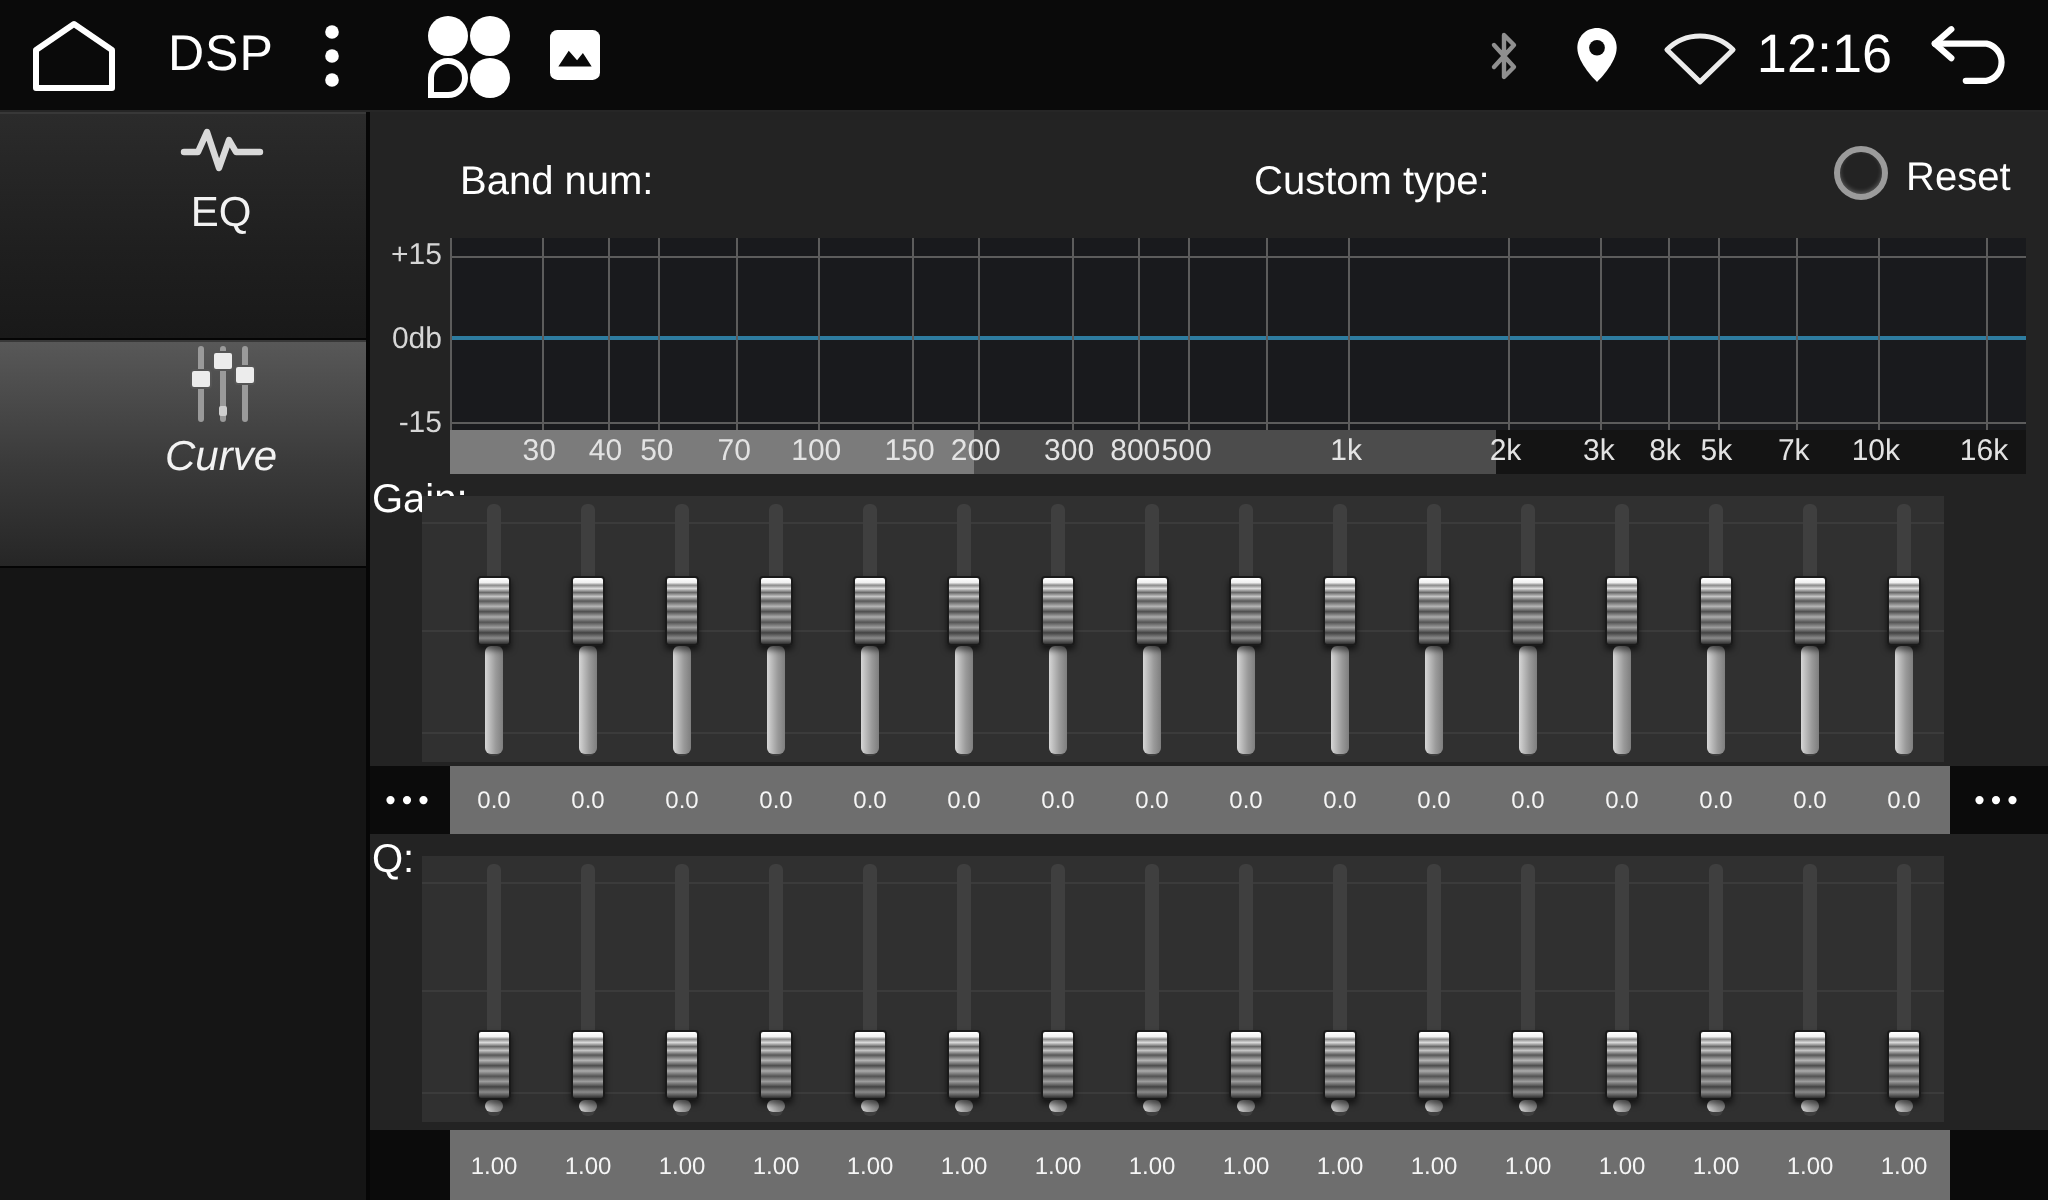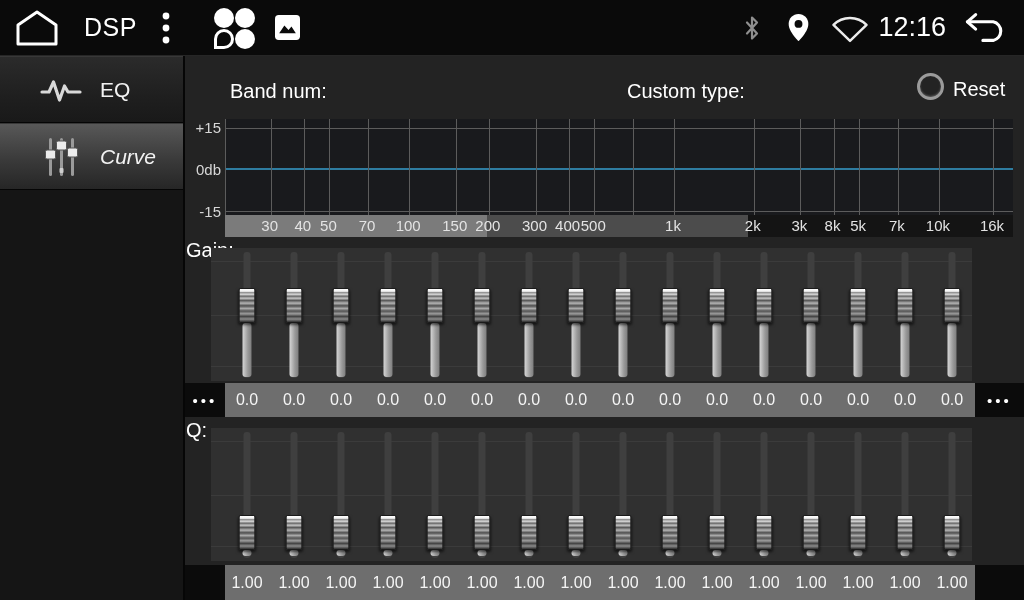--- a/index.html
+++ b/index.html
@@ -16,23 +16,23 @@
   .kebab{margin:0 14px;}
   .apps{margin-left:26px;}
   .gallery{margin-left:20px;}
   .bt{margin-right:26px;}
   .loc{margin-right:20px;}
   .wifi{margin-right:8px;}
   .time{color:#fff;font-size:27px;margin-right:16px;}
 
   
   .sidebar{position:absolute;left:0;top:56px;width:185px;height:544px;background:#151515;border-right:2px solid #060606;}
-  .side-item{height:67px;display:flex;align-items:center;padding-left:38px;gap:16px;cursor:pointer;
+  .side-item{height:114px;display:flex;align-items:center;padding-left:38px;gap:4px;cursor:pointer;
              background:linear-gradient(180deg,#2b2b2b 0%,#1f1f1f 60%,#191919 100%);
-             border-top:1px solid #383838;border-bottom:1px solid #050505;}
+             border-top:1px solid #383838;border-bottom:1px solid #050505;flex-direction:column;}
   .side-item.selected{background:linear-gradient(180deg,#585858 0%,#3a3a3a 55%,#262626 100%);font-style:italic;}
   .side-item .lbl{color:#f2f2f2;font-size:21px;}
   .side-icon{width:46px;display:flex;justify-content:center;}
 
   
   .main{position:absolute;left:185px;top:56px;width:839px;height:544px;background:#232323;}
   .ctl-label{position:absolute;color:#fff;font-size:20px;height:24px;line-height:24px;}
   .dropdown{position:absolute;height:36px;background:#000;border:2px solid #c9c9c9;border-radius:7px;
             display:flex;align-items:center;cursor:pointer;}
   .dd-value{flex:1;color:#fff;font-size:20px;text-align:center;padding-left:6px;}
@@ -69,21 +69,21 @@
                    #585858 35%,#b4b4b4 43%,#4e4e4e 51%,#aaaaaa 59%,#545454 67%,#9c9c9c 75%,#434343 83%,#8a8a8a 91%,#2e2e2e 100%);}
 
   
   .value-row{position:absolute;left:0;width:839px;}
   .more-btn{position:absolute;top:0;bottom:0;background:#0b0b0b;color:#fff;display:flex;align-items:center;
             justify-content:center;font-size:15px;letter-spacing:3px;cursor:pointer;}
   .more-left{left:0;width:40px;}
   .more-right{left:790px;width:49px;}
   .value-strip{position:absolute;left:40px;width:750px;top:0;bottom:0;background:#6e6e6e;}
   .vcell{position:absolute;top:0;bottom:0;width:46px;display:flex;align-items:center;justify-content:center;
-         color:#f5f5f5;font-size:16px;}
+         color:#f5f5f5;font-size:12px;}
 </style>
 </head>
 <body>
 
 <div class="screen">
 
   <header class="topbar">
     <div class="tb-left">
       <span class="tb-icon">
         <svg width="46" height="38" viewBox="0 0 46 38">
@@ -209,21 +209,21 @@
       <div class="zone z2"></div>
       <div class="zone z3"></div>
     <span class="xtick" style="left: 44.6448px;">30</span>
         <span class="xtick" style="left: 77.7399px;">40</span>
         <span class="xtick" style="left: 103.41px;">50</span>
         <span class="xtick" style="left: 142.118px;">70</span>
         <span class="xtick" style="left: 183.15px;">100</span>
         <span class="xtick" style="left: 229.795px;">150</span>
         <span class="xtick" style="left: 262.89px;">200</span>
         <span class="xtick" style="left: 309.535px;">300</span>
-        <span class="xtick" style="left: 342.63px;">400</span>
+        <span class="xtick" style="left: 342.63px;">800</span>
         <span class="xtick" style="left: 368.301px;">500</span>
         <span class="xtick" style="left: 424px; margin-top: 24px;">700</span>
         <span class="xtick" style="left: 448.04px;">1k</span>
         <span class="xtick" style="left: 527.78px;">2k</span>
         <span class="xtick" style="left: 574.425px;">3k</span>
         <span class="xtick" style="left: 607.52px;">8k</span>
         <span class="xtick" style="left: 633.191px;">5k</span>
         <span class="xtick" style="left: 671.899px;">7k</span>
         <span class="xtick" style="left: 712.931px;">10k</span>
         <span class="xtick" style="left: 767px;">16k</span>

